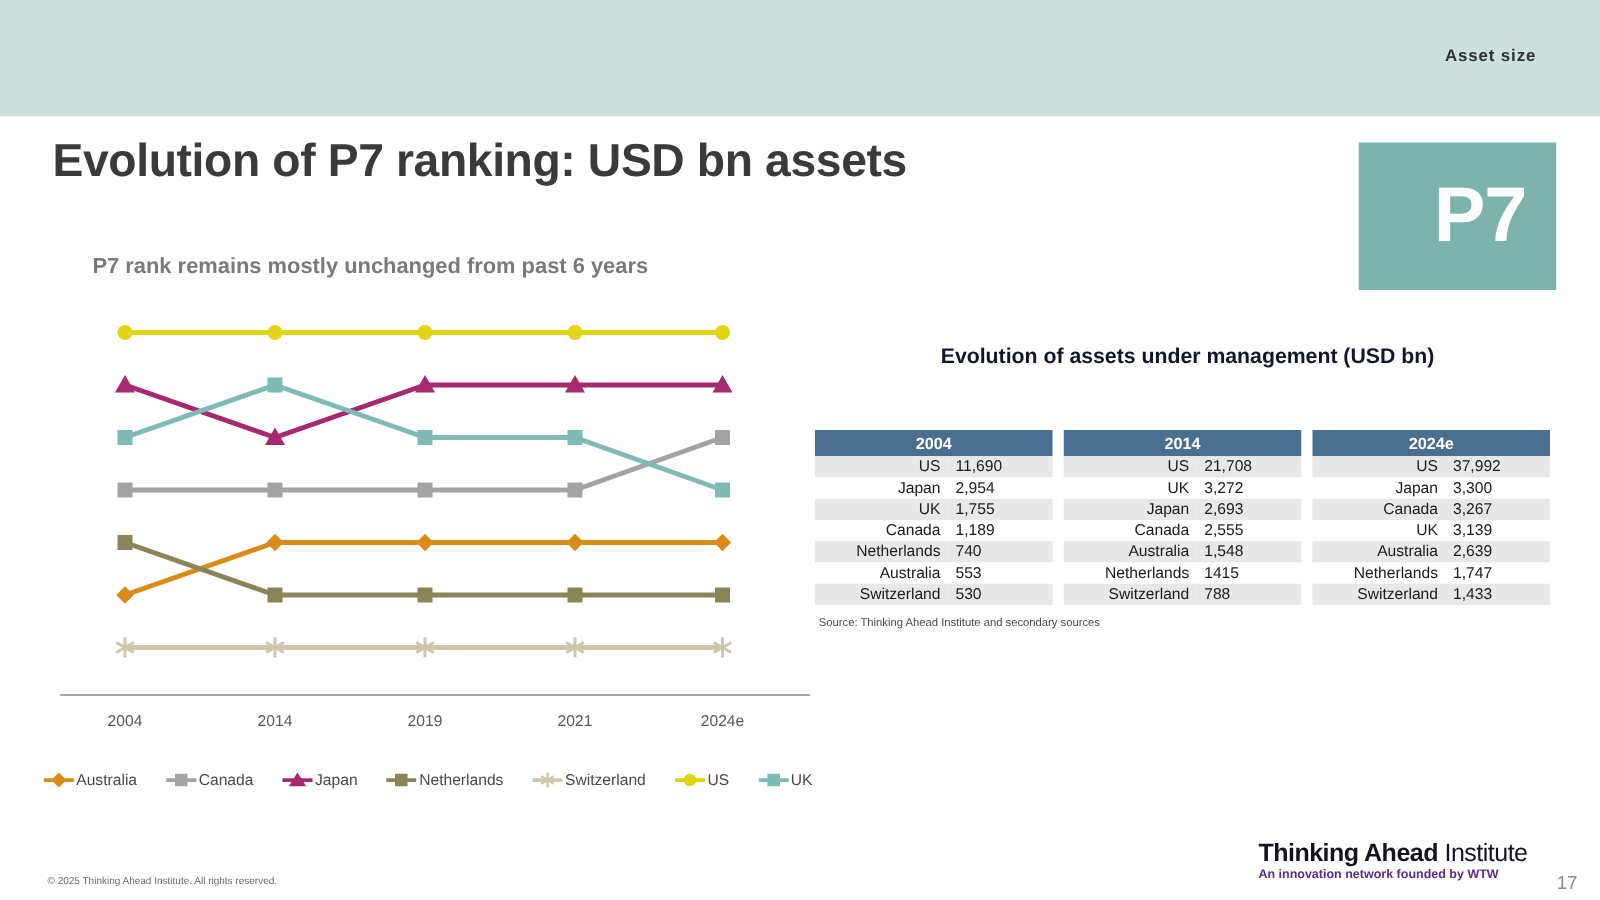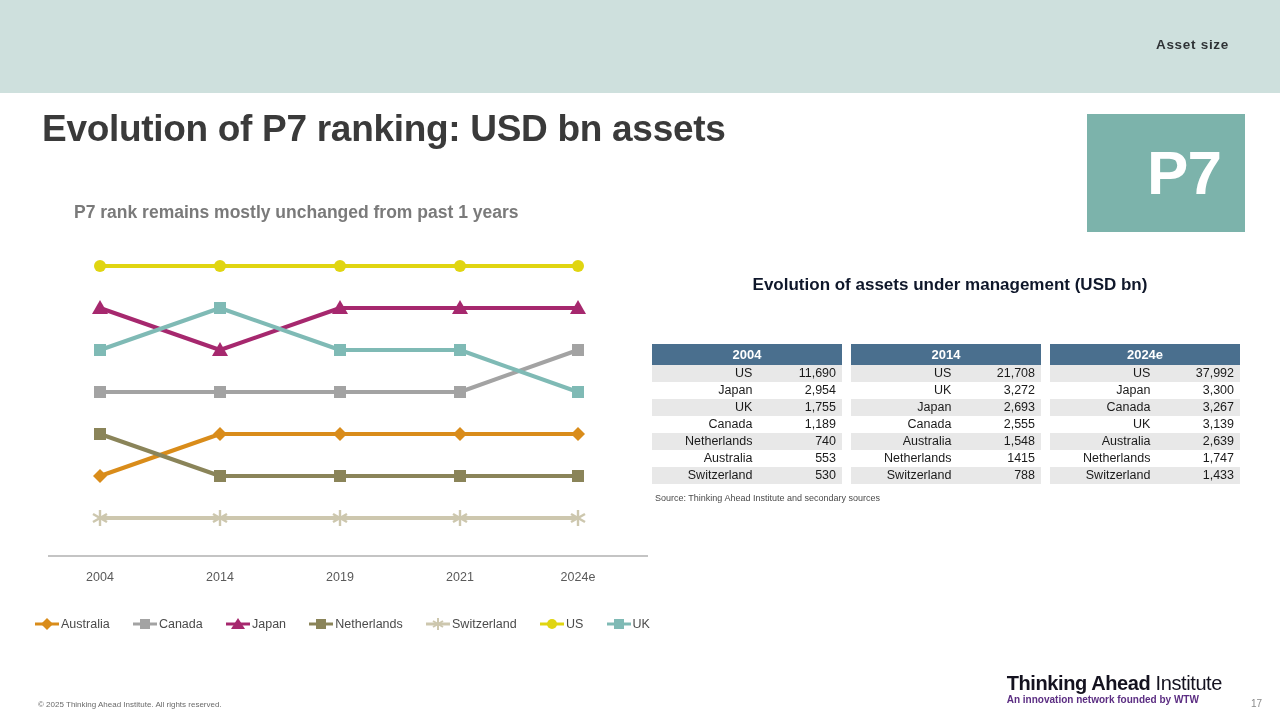--- a/index.html
+++ b/index.html
@@ -141,21 +141,21 @@
     text-align: center;
     padding: 3px 0 3px 0;
     height: 19px;
   }
   .mini-table td {
     padding: 1px 6px;
     height: 17px;
     line-height: 15px;
   }
   .mini-table td.country { text-align: right; width: 56%; }
-  .mini-table td.value { text-align: right; width: 44%; margin-top: 16px; }
+  .mini-table td.value { text-align: left; width: 44%; margin-top: 16px; }
   .mini-table tbody tr:nth-child(odd) { background: #e8e8e8; }
   .mini-table tbody tr:nth-child(even) { background: #ffffff; }
 
   .source-note {
     position: absolute;
     left: 655px; top: 493px;
     font-size: 9px;
     color: #4a4a4a;
   }
 
@@ -181,38 +181,38 @@
   .logo-main i { font-style: normal; font-weight: normal; }
   .logo-tag {
     font-size: 10px;
     font-weight: bold;
     color: #5b2d82;
     margin-top: 0;
   }
   .page-num {
     position: absolute;
     right: 18px; top: 698px;
-    font-size: 10px;
+    font-size: 15px;
     color: #8a8a8a;
   }
 </style>
 </head>
 <body>
 
 <div class="top-banner">
   <div class="banner-tag">Asset size</div>
 </div>
 
 <div class="slide-title">Evolution of P7 ranking: USD bn assets</div>
 
 <div class="p7-badge">
   <span>P7</span>
 </div>
 
-<div class="chart-subtitle">P7 rank remains mostly unchanged from past 1 years</div>
+<div class="chart-subtitle">P7 rank remains mostly unchanged from past 6 years</div>
 
 <div class="chart-wrap">
   <svg class="chart-svg" id="chart-svg" width="620" height="330">
       <g>
         <polyline points="60,228 180,186 300,186 420,186 538,186" fill="none" stroke="#d98c1a" stroke-width="4" stroke-linejoin="round" stroke-linecap="butt"></polyline>
         <polygon points="60,221 67,228 60,235 53,228" fill="#d98c1a"></polygon>
         <polygon points="180,179 187,186 180,193 173,186" fill="#d98c1a"></polygon>
         <polygon points="300,179 307,186 300,193 293,186" fill="#d98c1a"></polygon>
         <polygon points="420,179 427,186 420,193 413,186" fill="#d98c1a"></polygon>
         <polygon points="538,179 545,186 538,193 531,186" fill="#d98c1a"></polygon>

